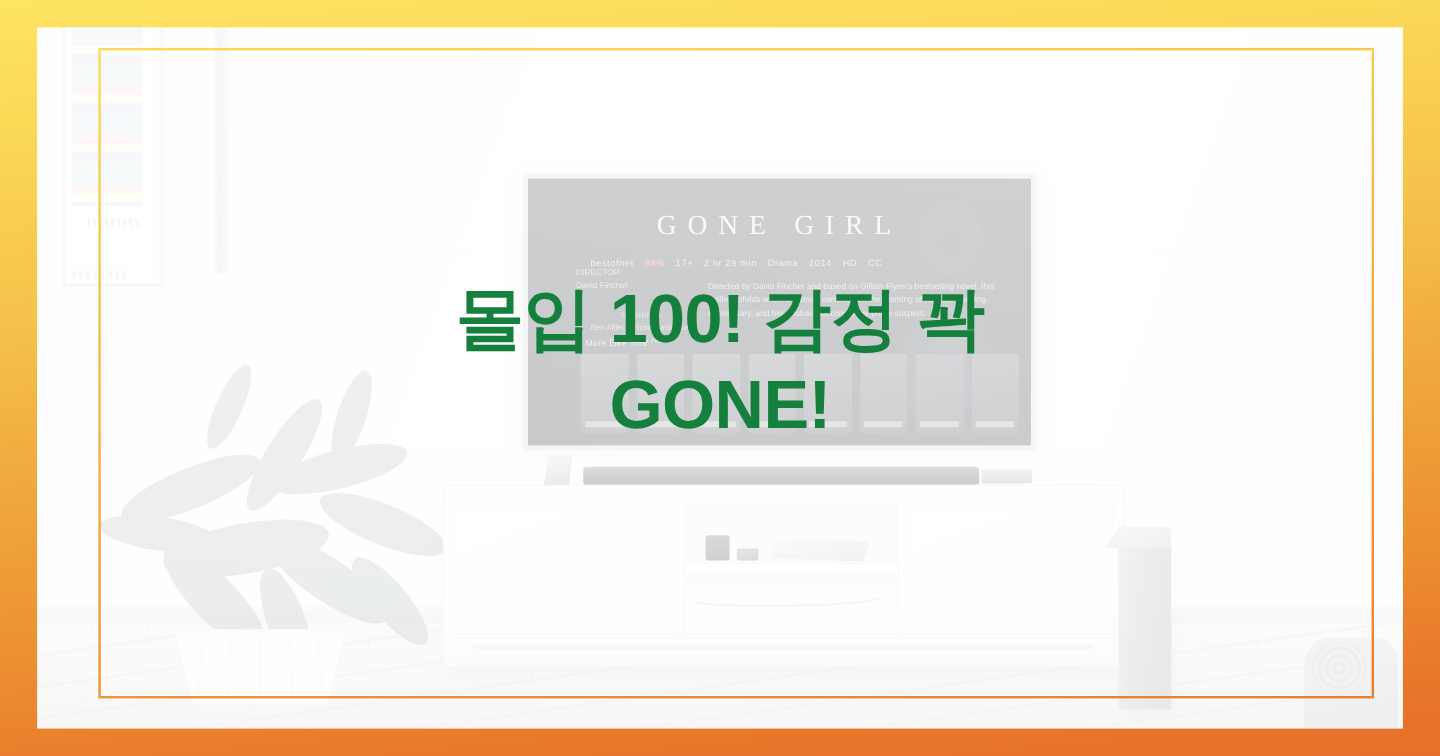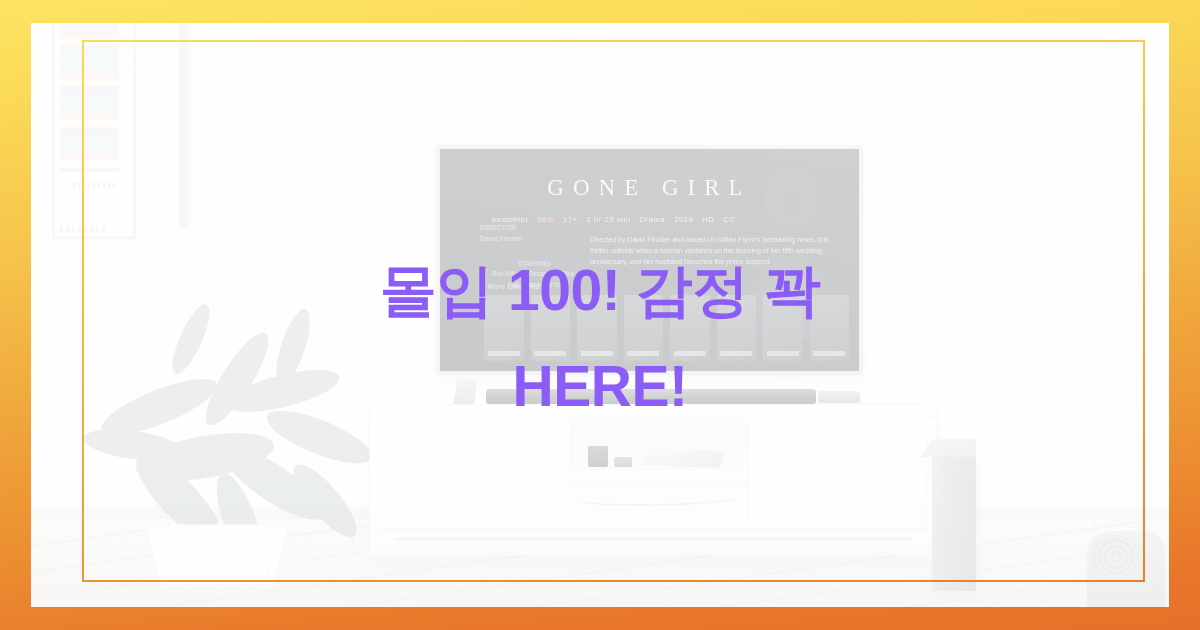--- a/index.html
+++ b/index.html
@@ -308,24 +308,23 @@
     left:0; right:0; top:207px;
     text-align:center;
     pointer-events:none;
   }
   #headline .line {
     display:block;
     font-family:"Liberation Sans", sans-serif;
     font-weight:bold;
     font-size:57px;
     line-height:72px;
-    color:#8b5cf6;
+    color:#15803d;
     letter-spacing:-0.5px;
     white-space:nowrap;
-    margin-top:24px;
   }
 </style>
 </head>
 <body>
 
 <div id="thumbnail-card">
 
   <div id="photo-panel">
 
     <div class="scene">
@@ -431,17 +430,17 @@
         <div class="knit"></div>
       </div>
 
     </div>
 
     <div id="photo-wash"></div>
     <div id="inner-rule"></div>
 
     <div id="headline">
       <span class="line">몰입 100! 감정 꽉</span>
-      <span class="line">HERE!</span>
+      <span class="line">GONE!</span>
     </div>
 
   </div>
 </div>
 
 </body></html>

